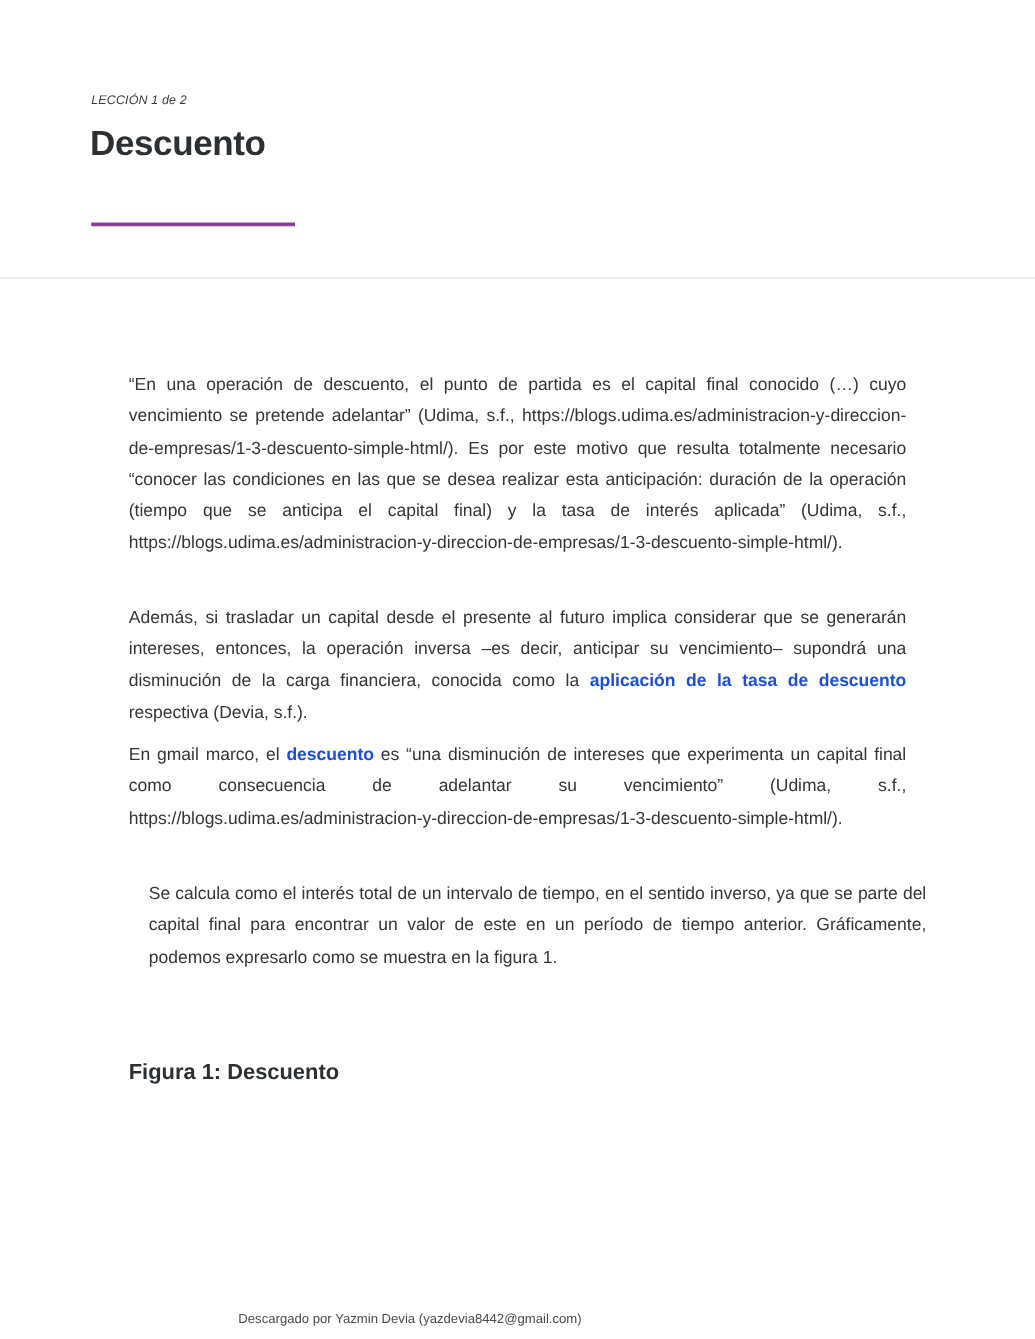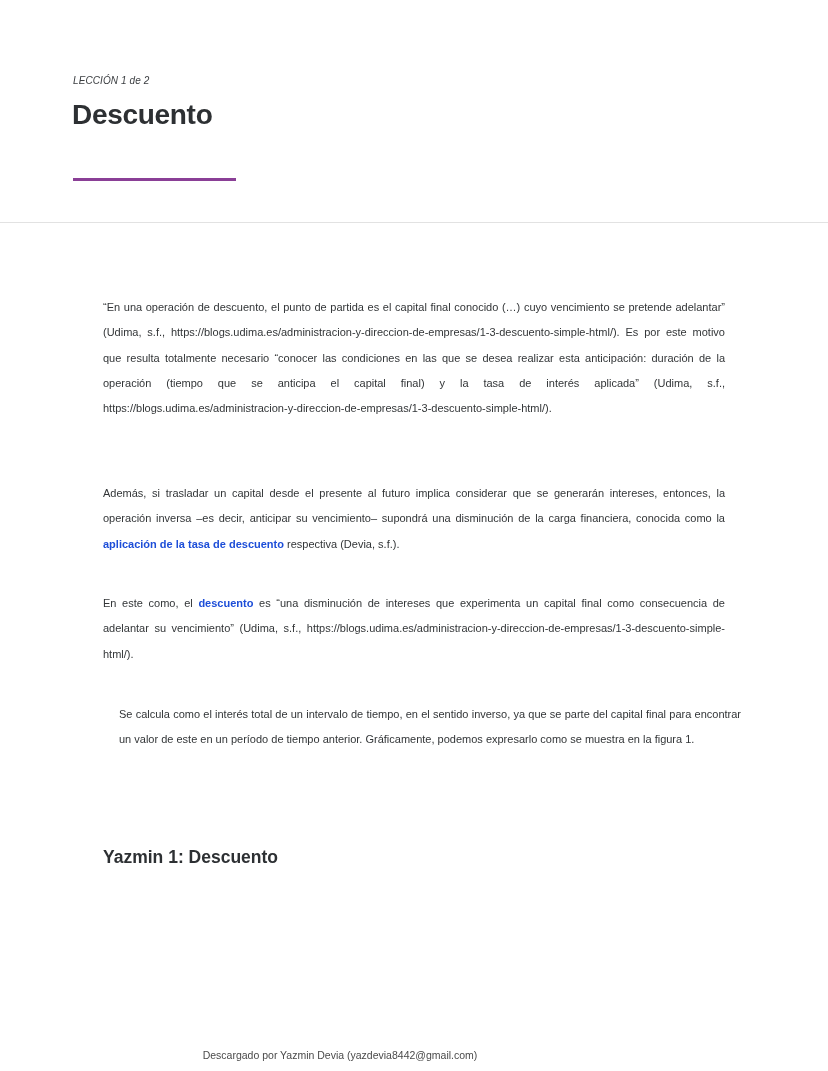--- a/index.html
+++ b/index.html
@@ -19,57 +19,57 @@
     .accent-bar {
       position: absolute; left: 73px; top: 178px; width: 163px; height: 3px;
       background: #8a3f96;
     }
     .divider {
       position: absolute; left: 0; top: 222px; width: 828px; height: 1px;
       background: #e2e2e2;
     }
     .content { position: absolute; left: 103px; top: 295px; width: 622px; }
     .para {
-      margin: 0; font-size: 11px; line-height: 25.3px; text-align: justify;
+      margin: 0; font-size: 14px; line-height: 25.3px; text-align: justify;
       color: #323537;
     }
     .para b { font-weight: bold; color: #1d4ed8; }
     .p1 { position: absolute; left: 0; top: 0; width: 622px; }
     .p2 { position: absolute; left: 0; top: 186px; width: 622px; }
     .p3 { position: absolute; left: 0; top: 296px; width: 622px; }
     .p4 { position: absolute; left: 16px; top: 407px; width: 622px; }
     .figure-title {
       position: absolute; left: 103px; top: 847px; margin: 0;
       font-size: 17.5px; font-weight: bold; color: #2d3033;
     }
     .footer {
       position: absolute; left: 0; top: 1049px; width: 656px; text-align: center;
-      font-size: 10.5px; color: #4a4a4a; padding-left: 12px;
+      font-size: 10.5px; color: #4a4a4a;
     }
   </style>
 </head>
 <body>
 
 <div class="header">
   <div class="lesson-label">LECCIÓN 1 de 2</div>
   <h1 class="page-title">Descuento</h1>
   <div class="accent-bar"></div>
 </div>
 <div class="divider"></div>
 
 <div class="content">
   <p class="para p1">
     <span>“En una operación de descuento, el punto de partida es el capital final conocido (…) cuyo vencimiento se pretende adelantar” (Udima, s.f., https://blogs.udima.es/administracion-y-direccion-de-empresas/1-3-descuento-simple-html/). Es por este motivo que resulta totalmente necesario “conocer las condiciones en las que se desea realizar esta anticipación: duración de la operación (tiempo que se anticipa el capital final) y la tasa de interés aplicada” (Udima, s.f., https://blogs.udima.es/administracion-y-direccion-de-empresas/1-3-descuento-simple-html/).</span>
   </p>
   <p class="para p2">
     <span>Además, si trasladar un capital desde el presente al futuro implica considerar que se generarán intereses, entonces, la operación inversa –es decir, anticipar su vencimiento– supondrá una disminución de la carga financiera, conocida como la </span><b>aplicación de la tasa de descuento</b><span> respectiva (Devia, s.f.).</span>
   </p>
   <p class="para p3">
-    <span>En este como, el </span><b>descuento</b><span> es “una disminución de intereses que experimenta un capital final como consecuencia de adelantar su vencimiento” (Udima, s.f., https://blogs.udima.es/administracion-y-direccion-de-empresas/1-3-descuento-simple-html/).</span>
+    <span>En gmail marco, el </span><b>descuento</b><span> es “una disminución de intereses que experimenta un capital final como consecuencia de adelantar su vencimiento” (Udima, s.f., https://blogs.udima.es/administracion-y-direccion-de-empresas/1-3-descuento-simple-html/).</span>
   </p>
   <p class="para p4">
     <span>Se calcula como el interés total de un intervalo de tiempo, en el sentido inverso, ya que se parte del capital final para encontrar un valor de este en un período de tiempo anterior. Gráficamente, podemos expresarlo como se muestra en la figura 1.</span>
   </p>
 </div>
 
-<h2 class="figure-title">Yazmin 1: Descuento</h2>
+<h2 class="figure-title">Figura 1: Descuento</h2>
 
 <div class="footer">Descargado por Yazmin Devia (yazdevia8442@gmail.com)</div>
 
 </body></html>

